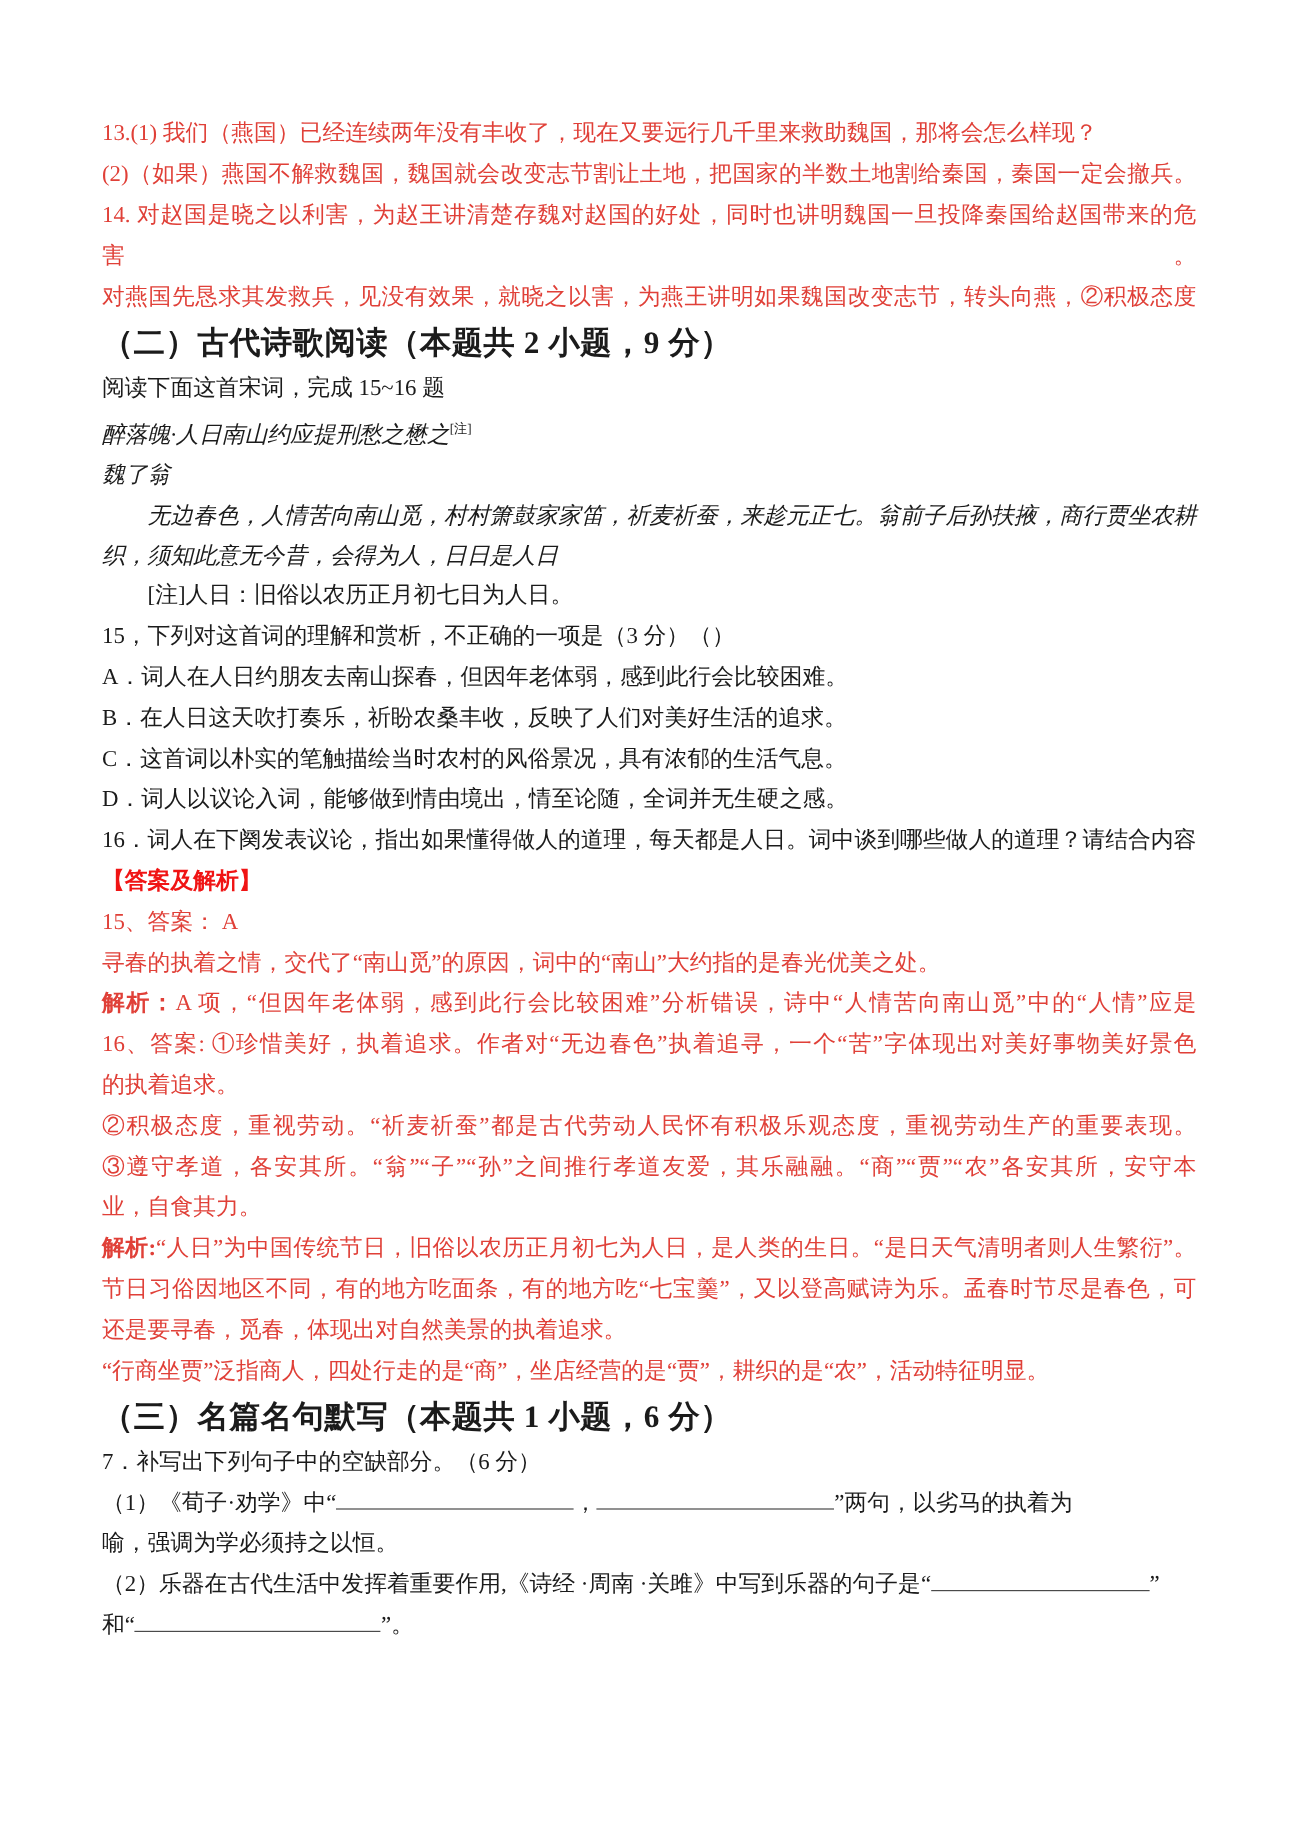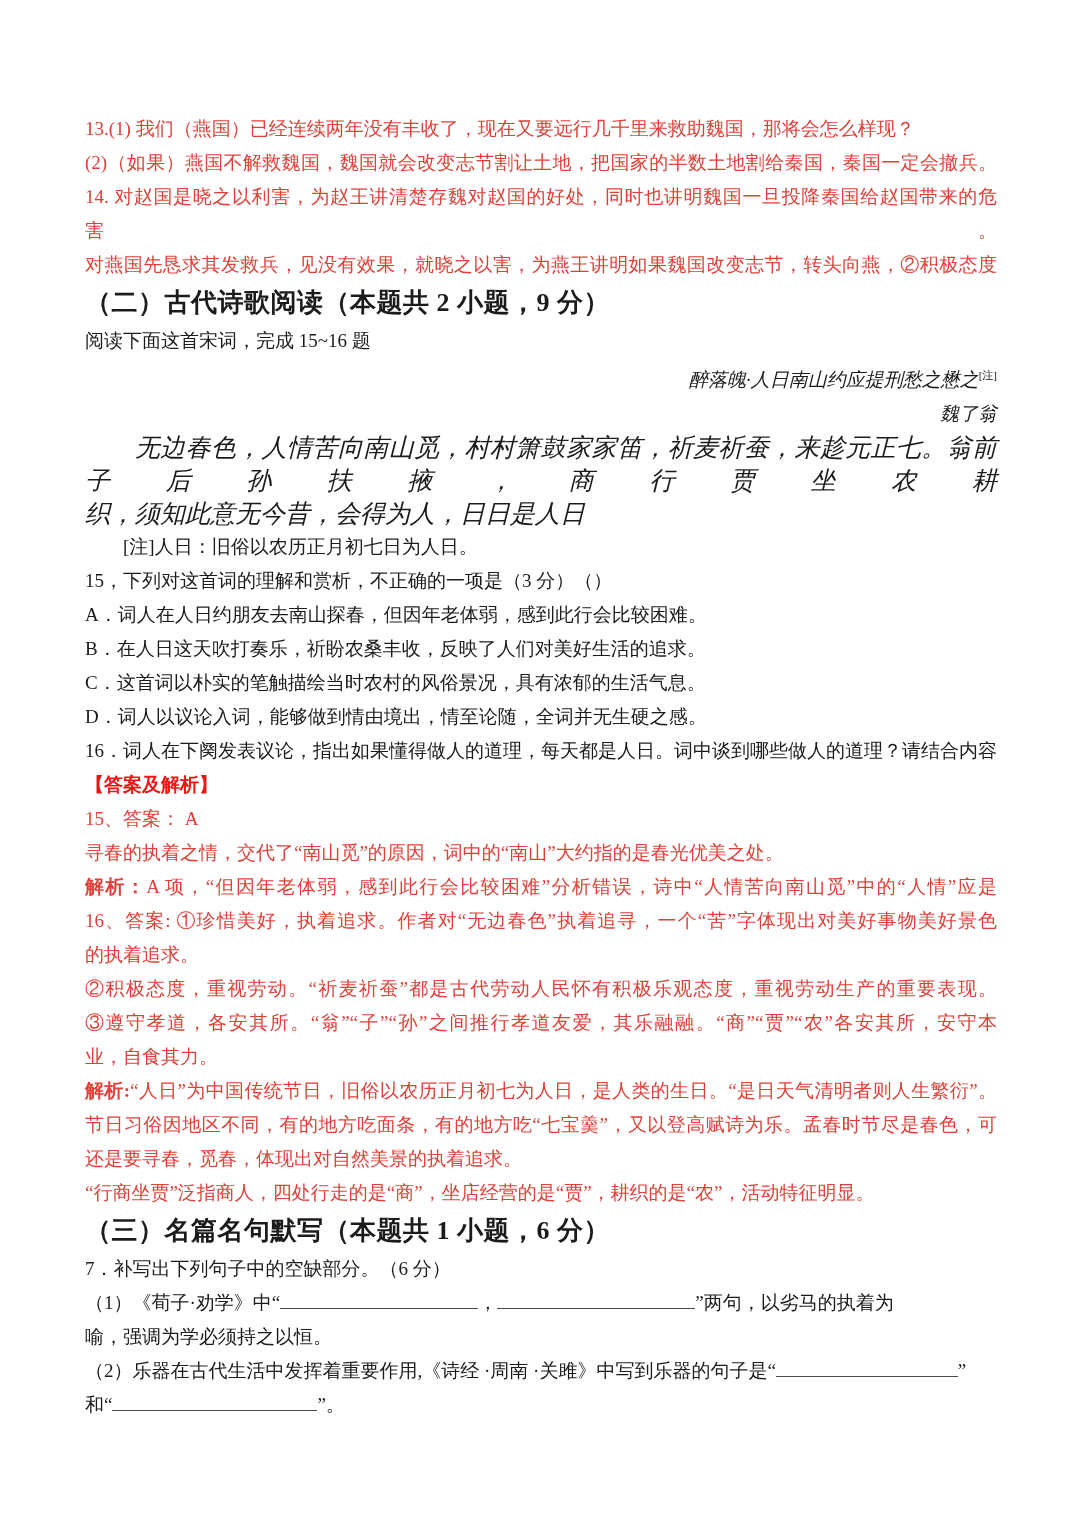--- a/index.html
+++ b/index.html
@@ -1,28 +1,28 @@
 <!DOCTYPE html>
 <html><head>
 <meta charset="utf-8">
 <style>
   html,body{margin:0;padding:0;background:#ffffff;}
   .page{position:relative;width:1080px;height:1527px;background:#ffffff;overflow:hidden;
         font-family:"Liberation Serif","DejaVu Serif",serif;color:#1b1b1b;}
-  .content{position:absolute;left:85px;top:112px;width:912px;font-size:19px;}
+  .content{position:absolute;left:85px;top:95px;width:912px;font-size:19px;}
   .line{line-height:34px;}
   .just{text-align:justify;text-align-last:justify;text-justify:inter-character;}
   .red{color:#e04038;}
   .strong-red{color:#f01414;font-weight:bold;}
   .bold{font-weight:bold;}
   .h2{font-size:26px;font-weight:bold;line-height:42px;letter-spacing:0.5px;}
-  .center{text-align:right;}
+  .center{text-align:left;}
   .kai{font-style:italic;}
   .indent{text-indent:2em;}
-  .poemline{line-height:33px;font-size:25px;}
+  .poemline{line-height:33px;font-size:19px;}
   sup.note{font-size:11px;font-style:normal;}
   .blank{display:inline-block;border-bottom:1px solid #4a4a4a;height:0.88em;vertical-align:baseline;}
   .b200{width:198px;}
   .b180{width:182px;}
   .b205{width:205px;}
   .nowrap{white-space:nowrap;}
 </style>
 </head>
 <body>
 

